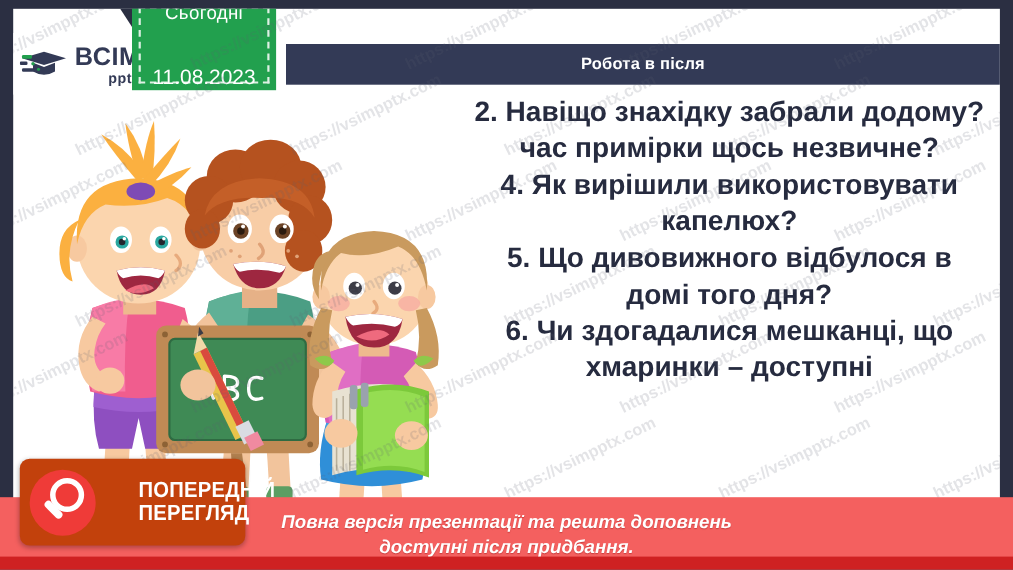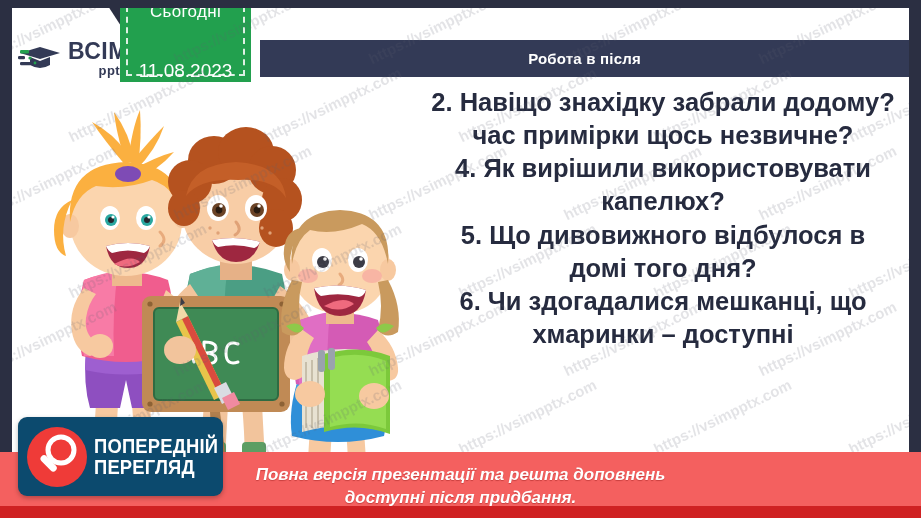--- a/index.html
+++ b/index.html
@@ -127,26 +127,27 @@
     line-height: 1.30;
     white-space: nowrap;
   }
   
   .preview-badge {
     position: absolute;
     left: 6px;
     top: 409px;
     width: 205px;
     height: 79px;
-    background: #0c4a6e;
+    background: #c2410c;
     border-radius: 9px;
     display: flex;
     align-items: center;
     z-index: 20;
     box-shadow: 0 2px 5px rgba(0,0,0,.28);
+    gap: 32px;
   }
   .preview-badge .pb-circle {
     width: 60px; height: 60px;
     margin-left: 9px;
     border-radius: 50%;
     background: #ef3b38;
     flex: 0 0 auto;
     position: relative;
   }
   .preview-badge .pb-text {

